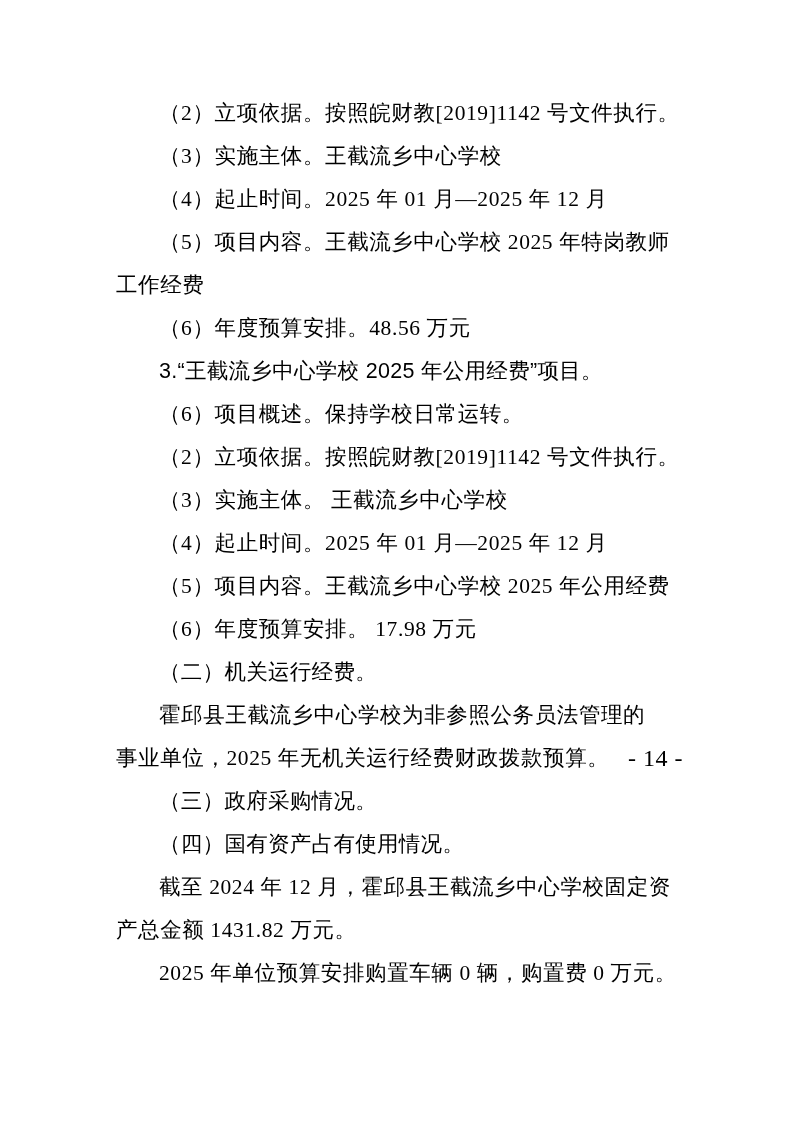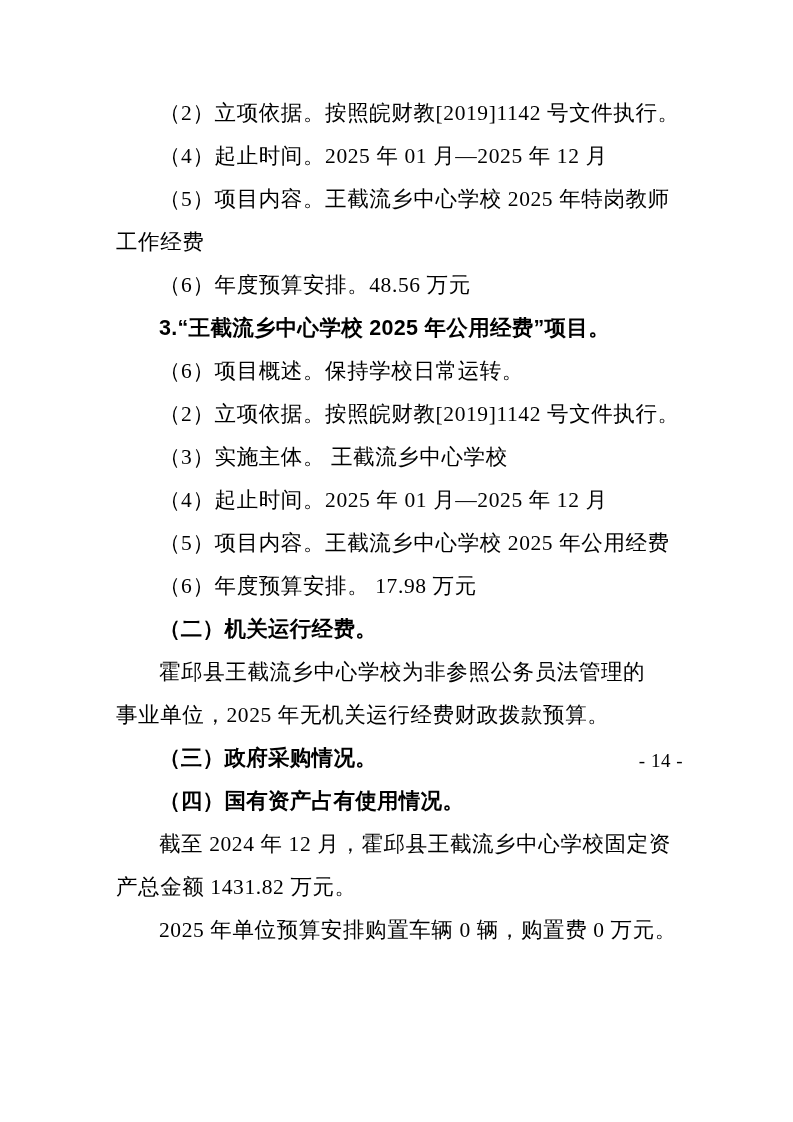--- a/index.html
+++ b/index.html
@@ -34,42 +34,43 @@
     padding: 0;
   }
   .indent {
     text-indent: 43px;
   }
   .noindent {
     text-indent: 0;
   }
   .heading {
     font-family: "Liberation Sans", "DejaVu Sans", sans-serif;
-    font-weight: bold;
+    font-weight: normal;
     text-indent: 43px;
     letter-spacing: 0.3px;
   }
   .page-number {
     position: absolute;
     left: 0;
     right: 0;
     bottom: 62px;
     text-align: right;
     padding-right: 110px;
-    font-size: 19px;
+    font-size: 24px;
     font-family: "Liberation Serif", "DejaVu Serif", serif;
     letter-spacing: 0.5px;
   }
 </style>
 </head>
 <body>
 
 <div class="page">
   <div class="doc-body">
     <p class="indent">（2）立项依据。按照皖财教[2019]1142 号文件执行。</p>
+    <p class="indent">（3）实施主体。王截流乡中心学校</p>
     <p class="indent">（4）起止时间。2025 年 01 月—2025 年 12 月</p>
     <p class="indent">（5）项目内容。王截流乡中心学校 2025 年特岗教师</p>
     <p class="noindent">工作经费</p>
     <p class="indent">（6）年度预算安排。48.56 万元</p>
 
     <p class="heading">3.“王截流乡中心学校 2025 年公用经费”项目。</p>
 
     <p class="indent">（6）项目概述。保持学校日常运转。</p>
     <p class="indent">（2）立项依据。按照皖财教[2019]1142 号文件执行。</p>
     <p class="indent">（3）实施主体。  王截流乡中心学校</p>

